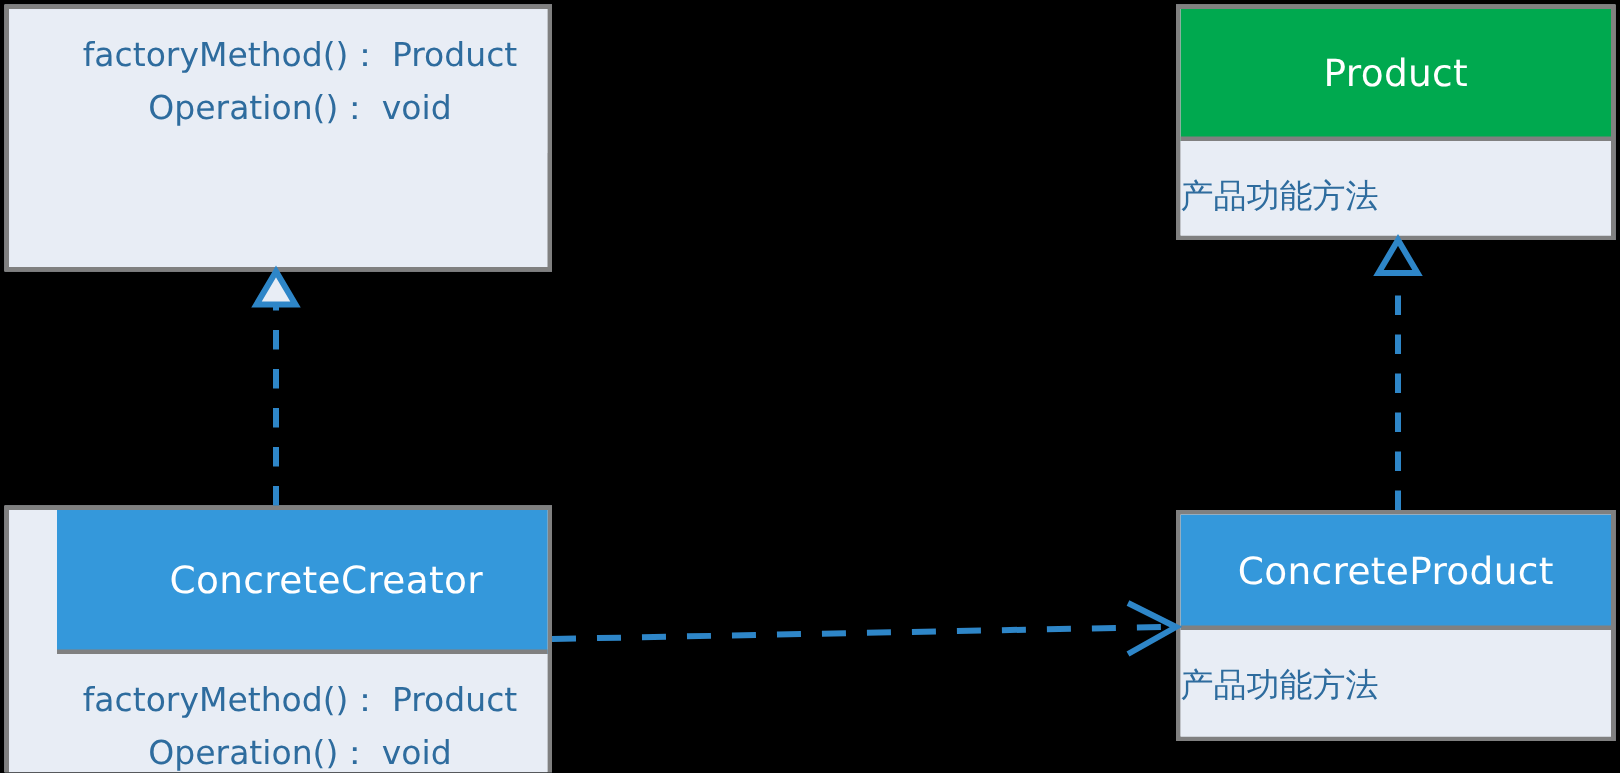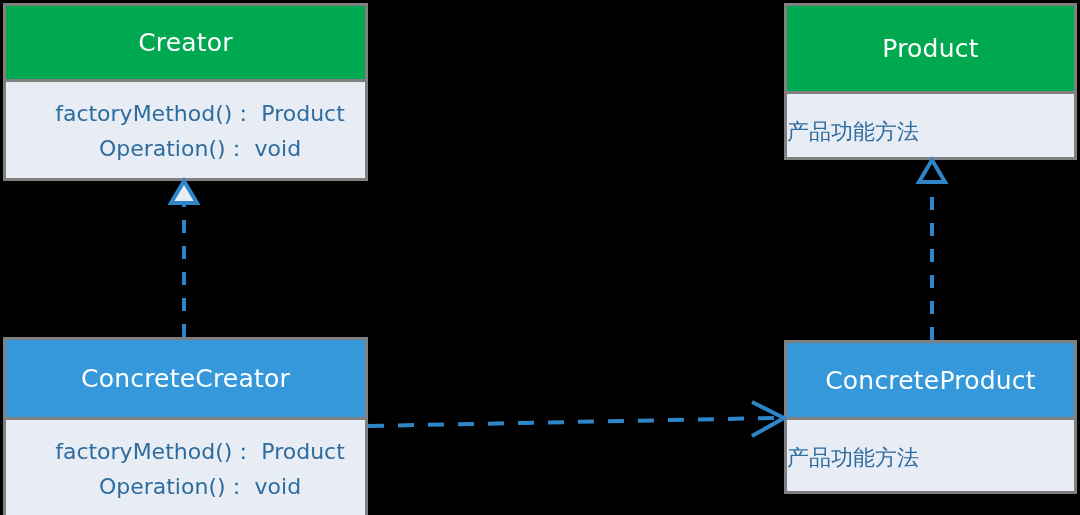--- a/index.html
+++ b/index.html
@@ -63,21 +63,21 @@
   
   #box-creator          { left: 3px;   top: 3px;   width: 365px; height: 178px; }
   #box-creator .uml-header { height: 76px; }
   #box-creator .uml-body   { height: 96px; }
 
   #box-product          { left: 784px; top: 3px;   width: 293px; height: 157px; }
   #box-product .uml-header { height: 88px; }
   #box-product .uml-body   { height: 75px; }
 
   #box-concrete-creator { left: 3px;   top: 337px; width: 365px; height: 181px; }
-  #box-concrete-creator .uml-header { height: 80px; }
+  #box-concrete-creator .uml-header { height: 96px; margin-left: 32px; }
   #box-concrete-creator .uml-body   { height: 102px; }
 
   #box-concrete-product { left: 784px; top: 340px; width: 293px; height: 154px; }
   #box-concrete-product .uml-header { height: 77px; }
   #box-concrete-product .uml-body   { height: 75px; }
 
   
   #connectors {
     position: absolute;
     left: 0; top: 0;
@@ -111,21 +111,20 @@
     white-space: nowrap;
     text-shadow: 0 0 1px rgba(255,255,255,0.55);
   }
 </style>
 </head>
 <body>
 
 <div id="canvas">
 
   <div class="uml-box" id="box-creator">
-    <div class="uml-header green">Creator</div>
     <div class="uml-body left">
       <div class="uml-line">factoryMethod()： Product</div>
       <div class="uml-line">Operation()： void</div>
     </div>
   </div>
 
   <div class="uml-box" id="box-product">
     <div class="uml-header green">Product</div>
     <div class="uml-body center">
       <div class="uml-line">产品功能方法</div>

